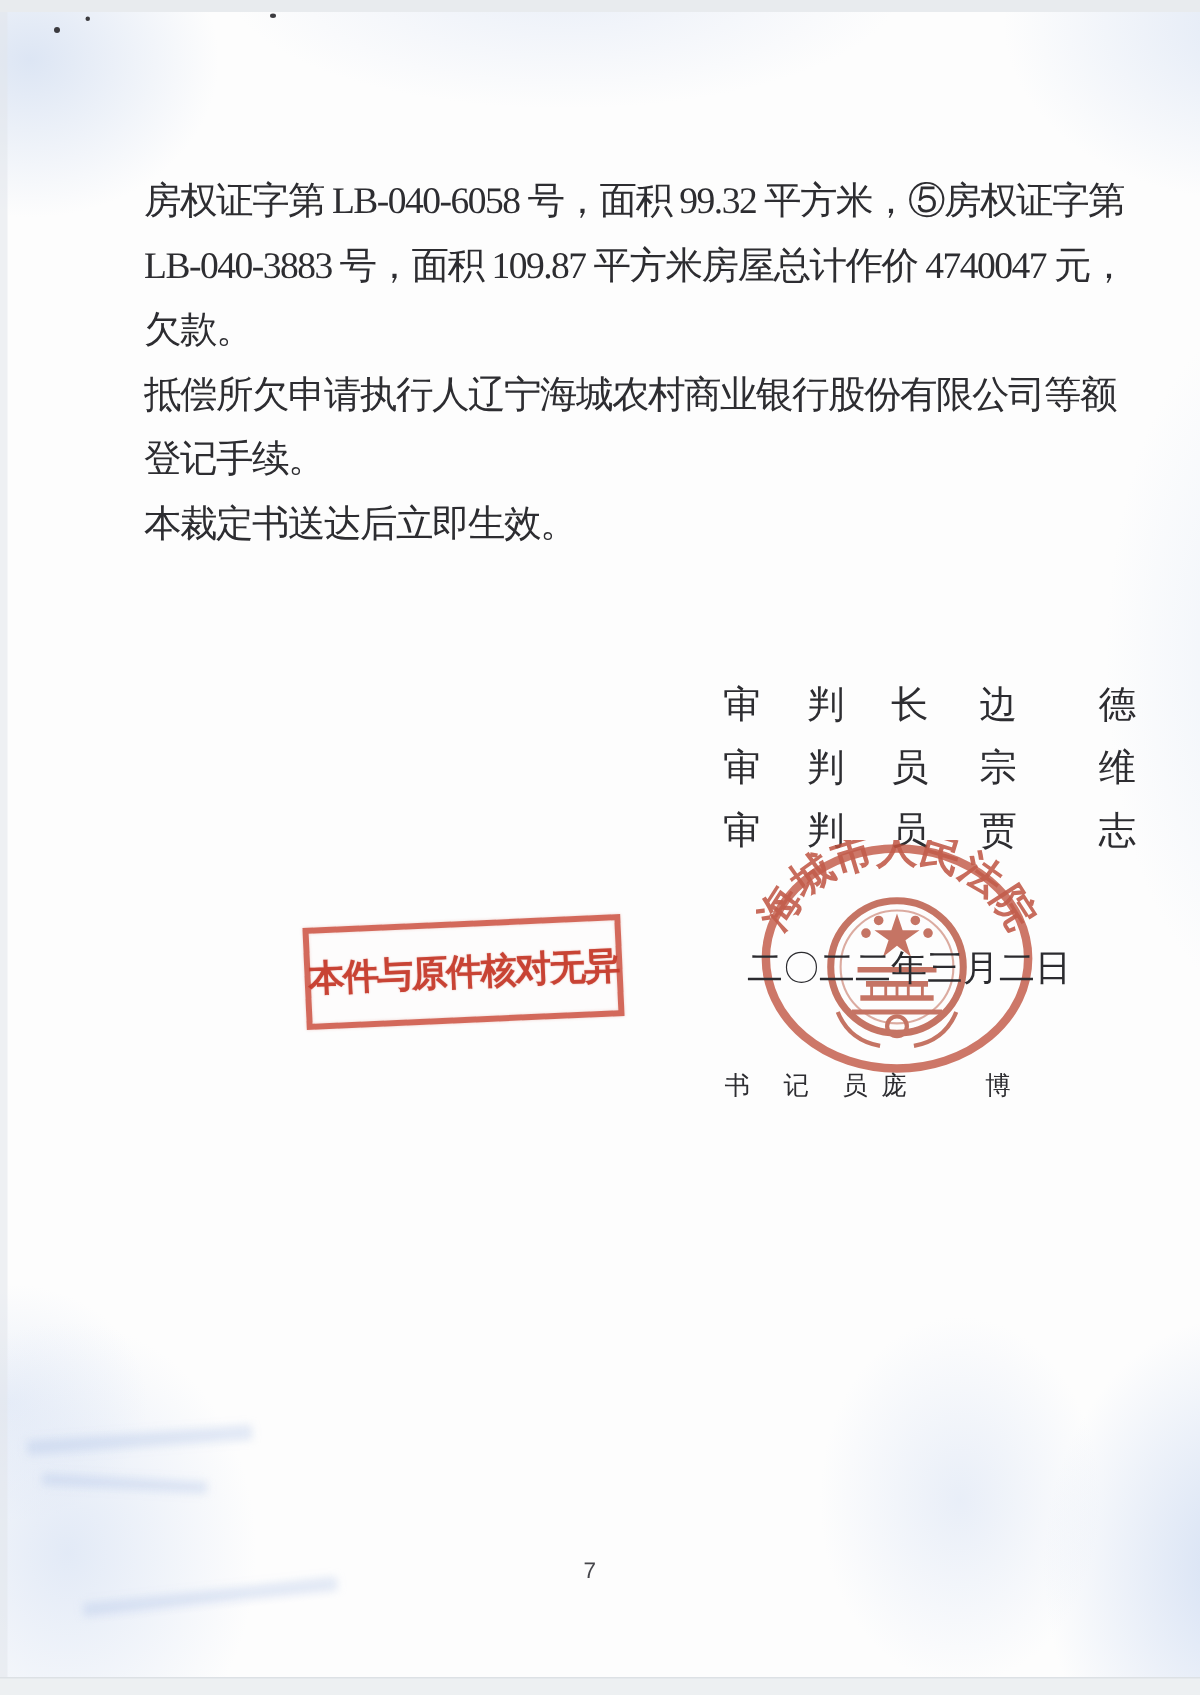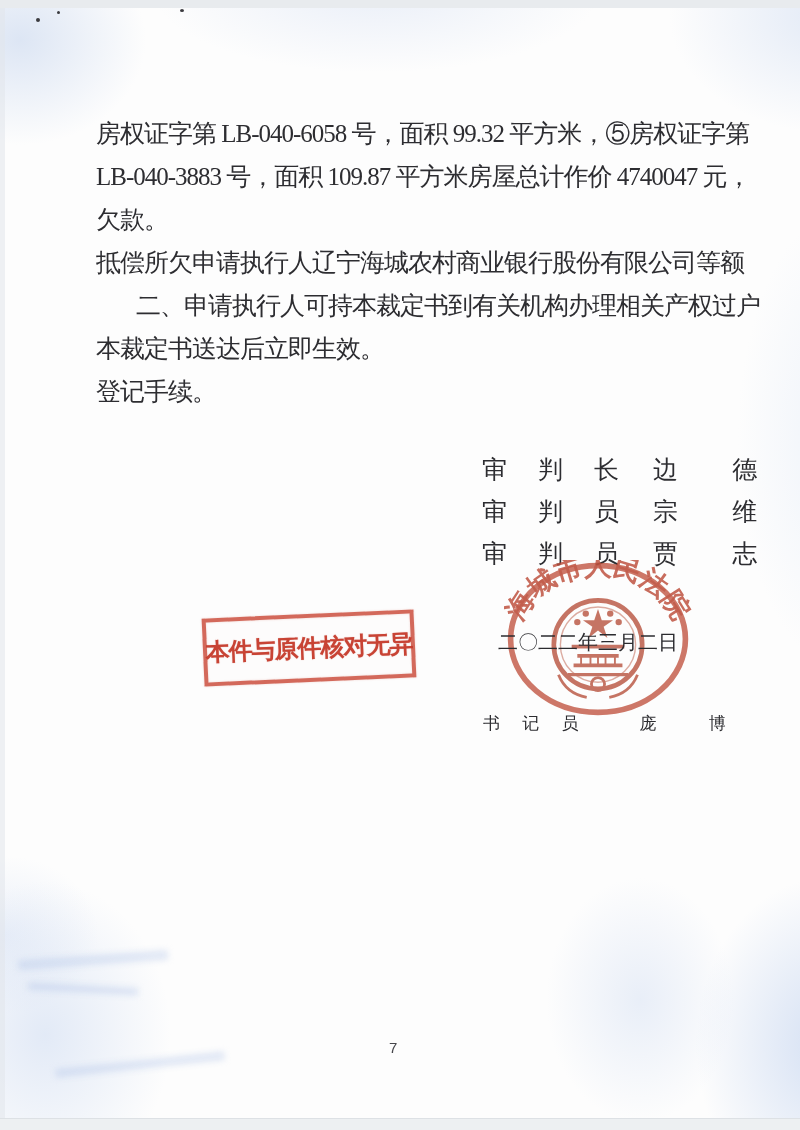--- a/index.html
+++ b/index.html
@@ -47,28 +47,28 @@
   }
   .body-line.indent{padding-left:40px;}
 
   .sig-block{position:absolute;left:482px;top:448px;z-index:3;color:#2d2d31;}
   .sig-row{height:42px;display:flex;align-items:center;font-size:25px;white-space:pre;}
   .sig-role{letter-spacing:8px;font-family:Liberation Mono, monospace;}
   .sig-name{margin-left:26px;letter-spacing:24px;}
 
   .date-line{
     position:absolute;left:498px;top:629px;z-index:6;
-    font-size:20px;letter-spacing:0px;color:#2b2b2f;white-space:pre;
+    font-size:24px;letter-spacing:0px;color:#2b2b2f;white-space:pre;
   }
   .clerk-line{
     position:absolute;left:483px;top:712px;z-index:6;
     font-size:17px;color:#2d2d31;white-space:pre;display:flex;
   }
   .clerk-role{letter-spacing:9px;}
-  .clerk-name{margin-left:52px;letter-spacing:24px;}
+  .clerk-name{letter-spacing:24px;}
 
   .verify-stamp{
     position:absolute;left:203px;top:614px;width:204px;height:60px;z-index:5;
     border:4px solid rgba(201,72,55,.82);
     transform:rotate(-2.5deg);
     display:flex;align-items:center;justify-content:center;
     box-shadow:0 0 2px rgba(201,72,55,.25), inset 0 0 2px rgba(201,72,55,.25);
     background:rgba(255,250,249,.15);
   }
   .verify-stamp span{
@@ -97,23 +97,22 @@
   <div class="speck speck3"></div>
   <div class="smudge smudge1"></div>
   <div class="smudge smudge2"></div>
   <div class="smudge smudge3"></div>
 
   <div class="body-text">
     <div class="body-line">房权证字第 LB-040-6058 号，面积 99.32 平方米，⑤房权证字第</div>
     <div class="body-line">LB-040-3883 号，面积 109.87 平方米房屋总计作价 4740047 元，</div>
     <div class="body-line">欠款。</div>
     <div class="body-line">抵偿所欠申请执行人辽宁海城农村商业银行股份有限公司等额</div>
-    <div class="body-line indent">二、申请执行人可持本裁定书到有关机构办理相关产权过户</div>
+    <div class="body-line">登记手续。</div>
     <div class="body-line">本裁定书送达后立即生效。</div>
-    <div class="body-line">登记手续。</div>
   </div>
 
   <div class="sig-block">
     <div class="sig-row">
       <span class="sig-role">审 判 长</span>
       <span class="sig-name">边 德 斌</span>
     </div>
     <div class="sig-row">
       <span class="sig-role">审 判 员</span>
       <span class="sig-name">宗 维 满</span>

